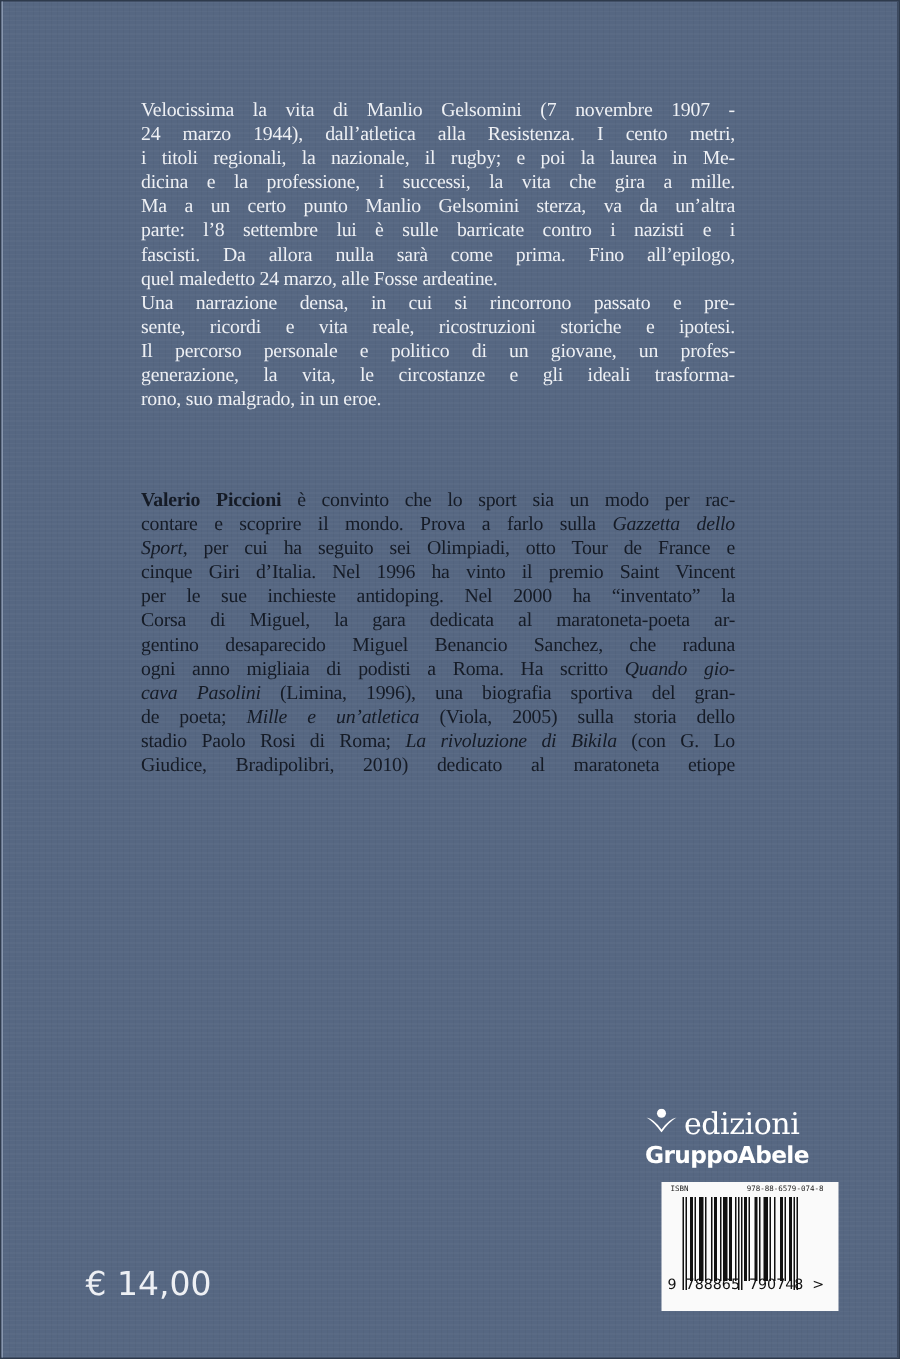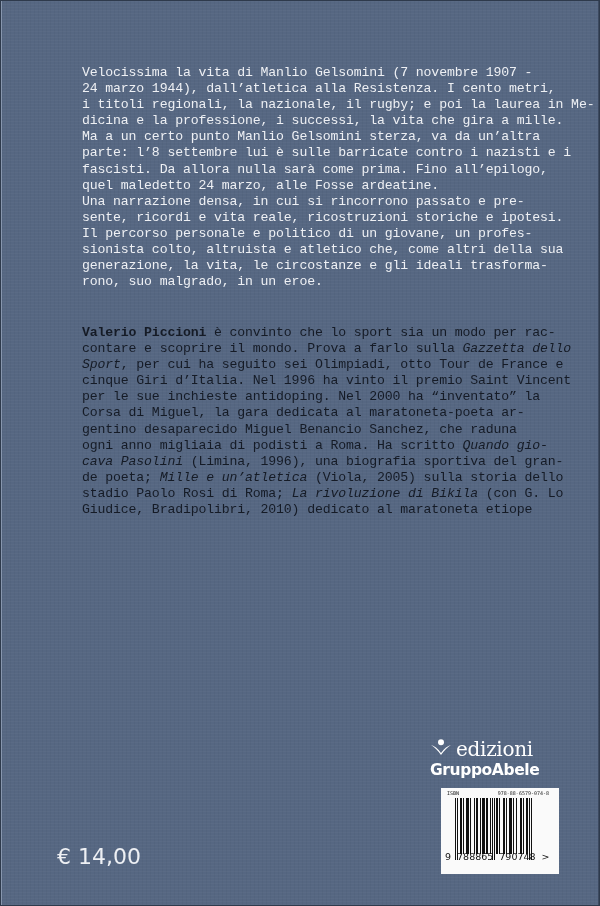--- a/index.html
+++ b/index.html
@@ -12,22 +12,22 @@
       width: 598px; height: 904px;
       background: #566782;
       background-image:
         repeating-linear-gradient(0deg, rgba(255,255,255,0.025) 0 1px, transparent 1px 3px),
         repeating-linear-gradient(90deg, rgba(0,0,0,0.03) 0 1px, transparent 1px 4px);
       box-sizing: border-box;
       border-left: 1px solid #8796ae;
       border-right: 1px solid #3d4a60;
     }
     .text-block {
-      position: absolute; left: 80px; width: 396px;
-      font-family: Liberation Mono, monospace;
+      position: absolute; left: 92px; width: 396px;
+      font-family: Liberation Serif, serif;
       font-size: 13.2px;
       line-height: 16.1px;
       text-align: justify;
       letter-spacing: -0.15px;
     }
     .synopsis { top: 64px; color: #eef0f4; }
     .bio { top: 324px; color: #151b26; }
     .bio b { font-weight: bold; }
     .bio i { font-style: italic; }
     .line { display: block; white-space: nowrap; text-align-last: justify; }
@@ -80,21 +80,20 @@
     <span class="line">24 marzo 1944), dall’atletica alla Resistenza. I cento metri,</span>
     <span class="line">i titoli regionali, la nazionale, il rugby; e poi la laurea in Me-</span>
     <span class="line">dicina e la professione, i successi, la vita che gira a mille.</span>
     <span class="line">Ma a un certo punto Manlio Gelsomini sterza, va da un’altra</span>
     <span class="line">parte: l’8 settembre lui è sulle barricate contro i nazisti e i</span>
     <span class="line">fascisti. Da allora nulla sarà come prima. Fino all’epilogo,</span>
     <span class="line last">quel maledetto 24 marzo, alle Fosse ardeatine.</span>
     <span class="line">Una narrazione densa, in cui si rincorrono passato e pre-</span>
     <span class="line">sente, ricordi e vita reale, ricostruzioni storiche e ipotesi.</span>
     <span class="line">Il percorso personale e politico di un giovane, un profes-</span>
-    <span class="line">sionista colto, altruista e atletico che, come altri della sua</span>
     <span class="line">generazione, la vita, le circostanze e gli ideali trasforma-</span>
     <span class="line last">rono, suo malgrado, in un eroe.</span>
   </div>
 
   <div class="text-block bio">
     <span class="line"><b>Valerio Piccioni</b><span> è convinto che lo sport sia un modo per rac-</span></span>
     <span class="line"><span>contare e scoprire il mondo. Prova a farlo sulla </span><i>Gazzetta dello</i></span>
     <span class="line"><i>Sport</i><span>, per cui ha seguito sei Olimpiadi, otto Tour de France e</span></span>
     <span class="line">cinque Giri d’Italia. Nel 1996 ha vinto il premio Saint Vincent</span>
     <span class="line">per le sue inchieste antidoping. Nel 2000 ha “inventato” la</span>

